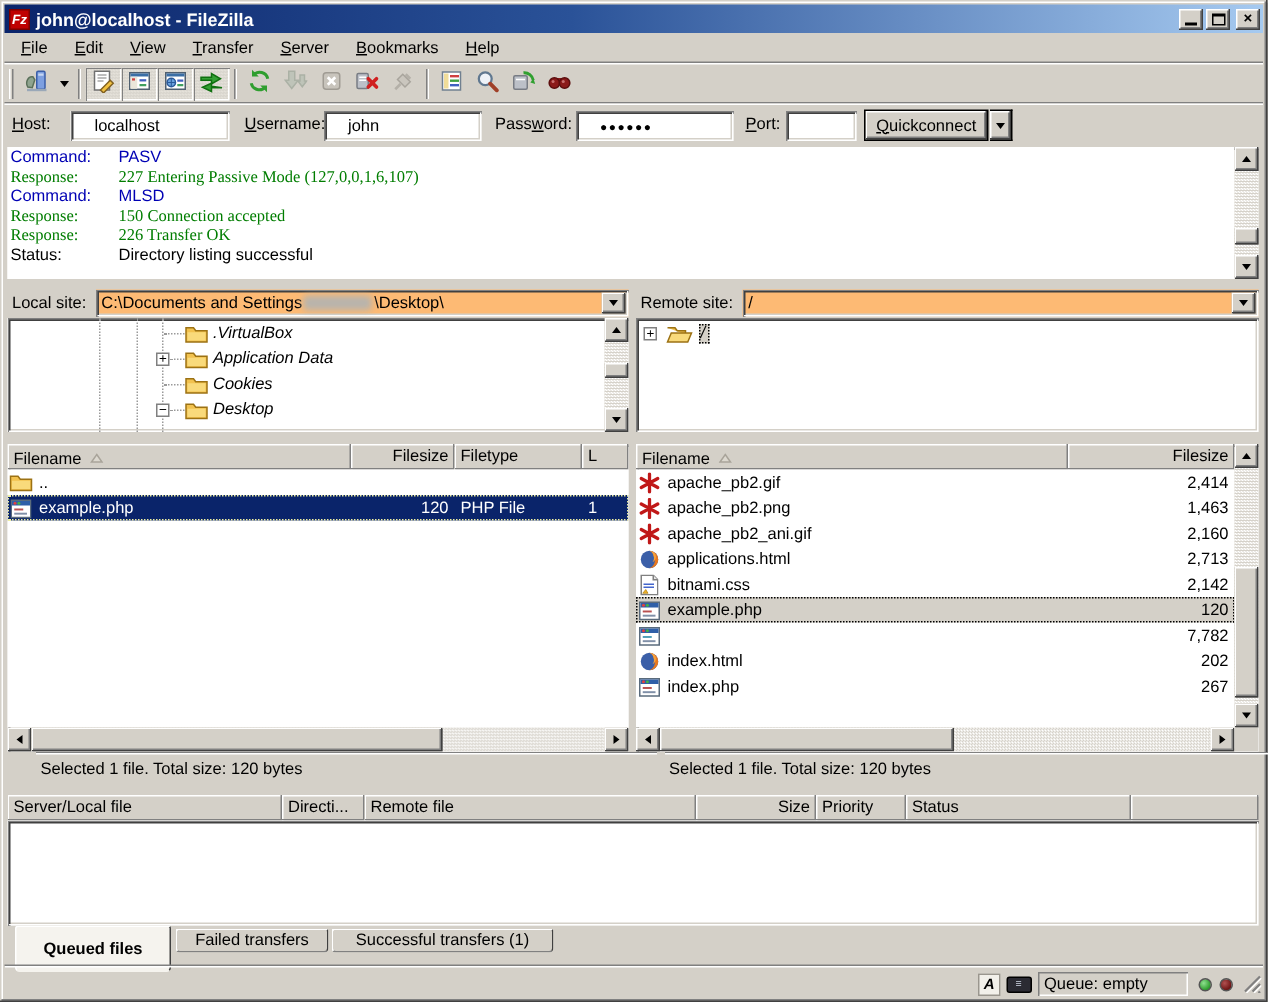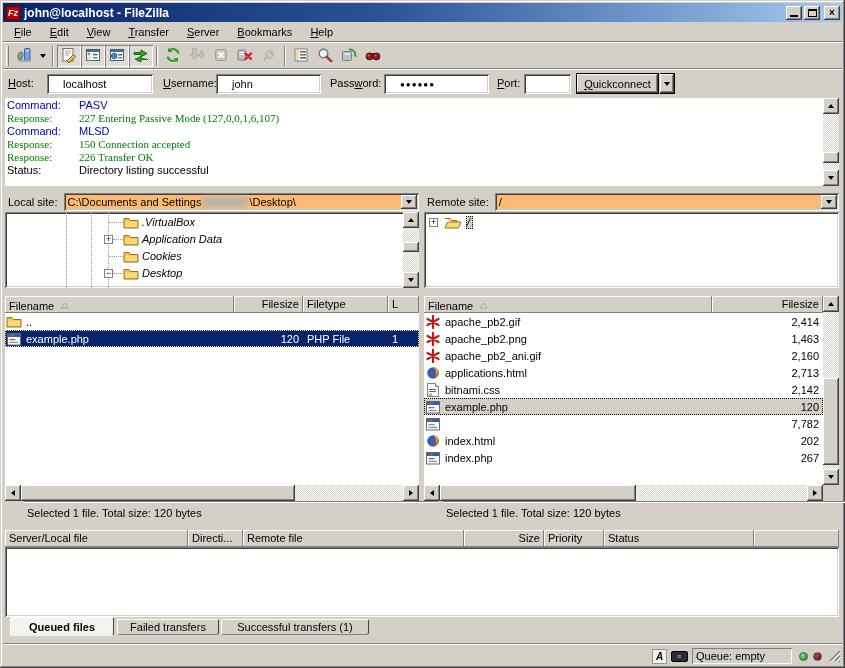--- a/index.html
+++ b/index.html
@@ -628,21 +628,21 @@
       <span class="hcell" style="width:55px;">Directi...</span>
       <span class="hcell" style="width:221px;">Remote file</span>
       <span class="hcell num" style="width:80px;">Size</span>
       <span class="hcell" style="width:60px;">Priority</span>
       <span class="hcell" style="width:150px;">Status</span>
       <span class="hcell" style="flex:1;"></span>
     </div>
     <div class="qbody"></div>
   </div>
 
-  <div class="abs tab active" style="left:10px;top:617px;width:104px;height:19px;">
+  <div class="abs tab active" style="left:10px;top:617px;width:104px;height:31px;">
       <span>Queued files</span>
     </div>
   <div class="abs tab" style="left:117px;top:619px;width:102px;height:16px;">
       <span>Failed transfers</span>
     </div>
   <div class="abs tab" style="left:221px;top:619px;width:148px;height:16px;">
       <span>Successful transfers (1)</span>
     </div>
 
   <div id="statusbar" class="abs">

